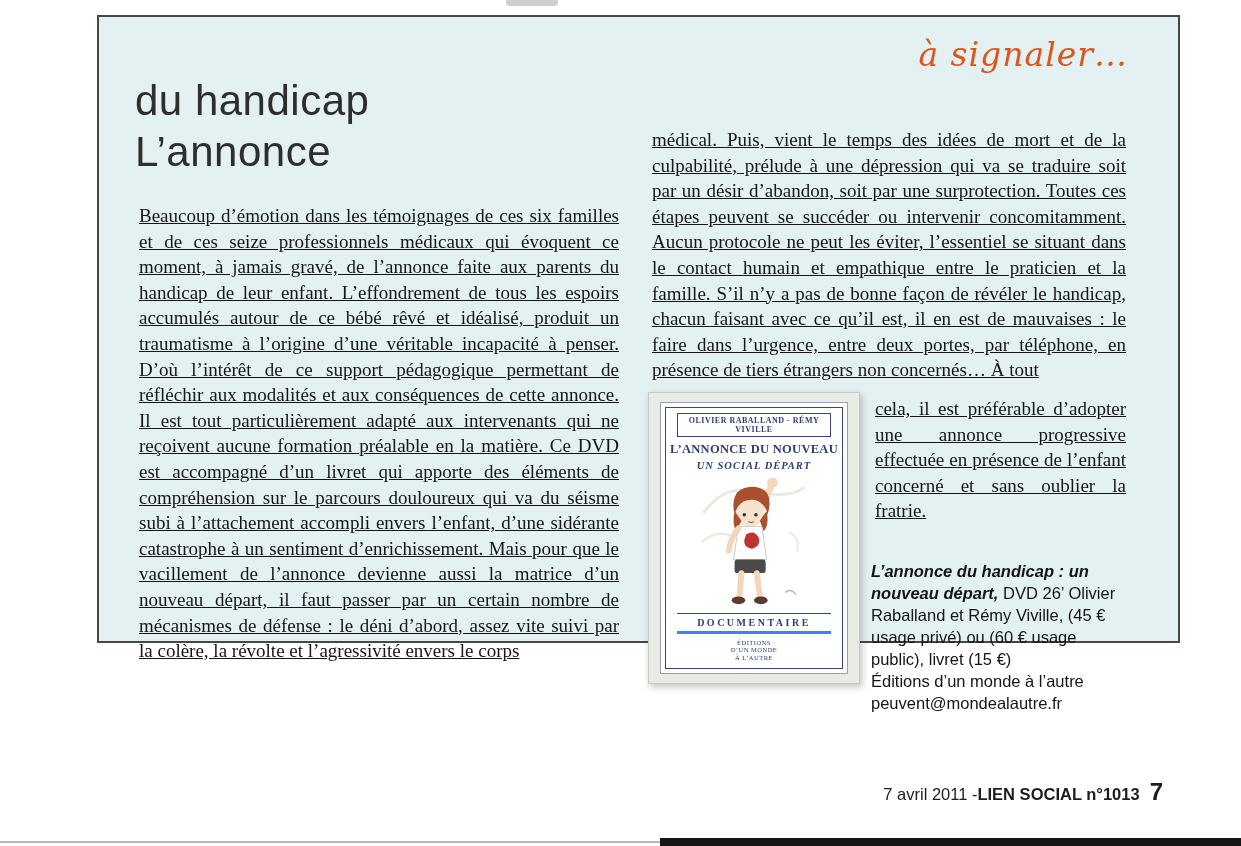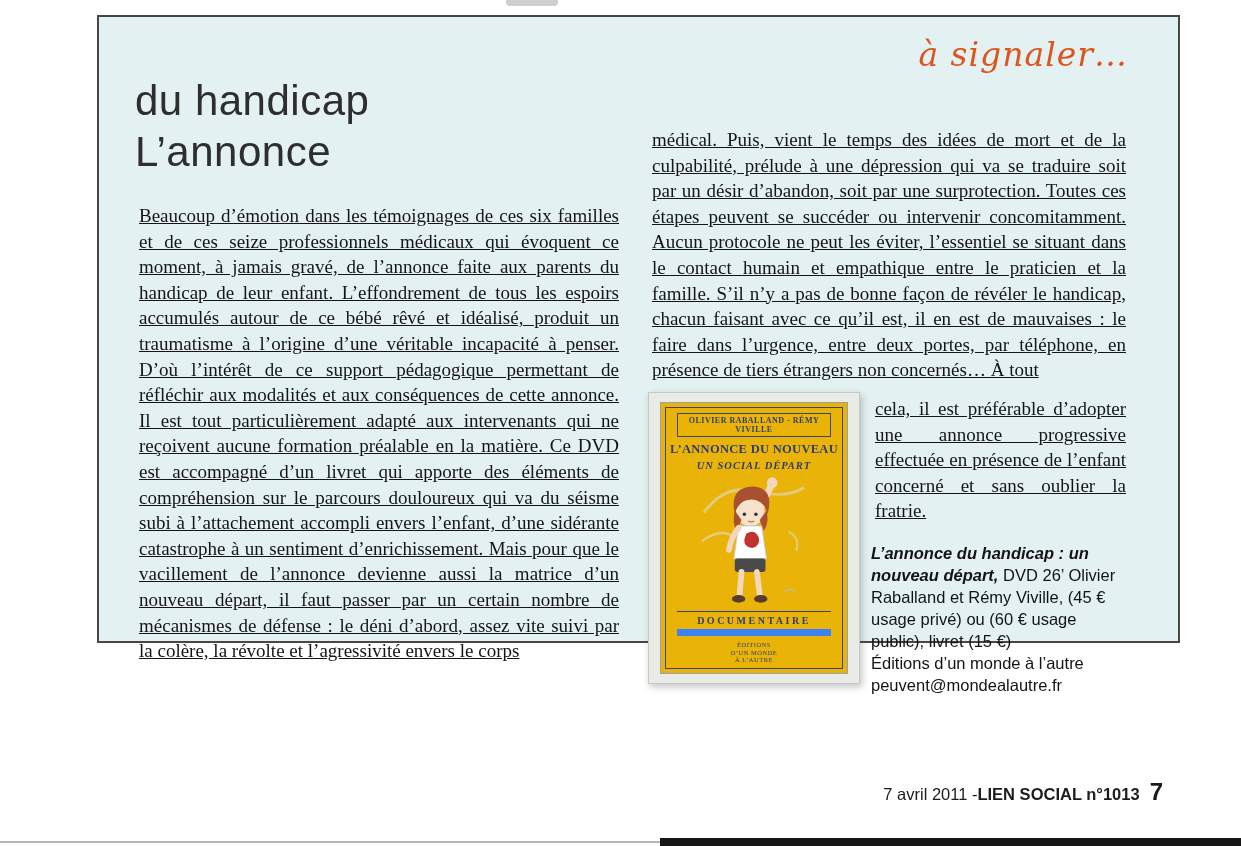--- a/index.html
+++ b/index.html
@@ -31,21 +31,21 @@
   .wrap-row { display:flex; gap:11px; margin-top:9px; }
   .right-stack { flex:1; min-width:0; }
 
   
   .dvd-photo {
     width:212px; height:292px; box-sizing:border-box; flex:0 0 212px;
     background:#e9ebe7; border:1px solid #c7c9c5; padding:9px 11px;
     box-shadow:2px 3px 7px rgba(60,60,60,.3);
   }
   .dvd-cover {
-    background:#eab308; border:1px solid #9aa0aa; height:100%;
+    background:#ffffff; border:1px solid #9aa0aa; height:100%;
     box-sizing:border-box; padding:4px; display:flex;
   }
   .cover-frame {
     border:1px solid #35457d; flex:1; display:flex; flex-direction:column;
     align-items:center; padding:5px 4px 4px; gap:3px; min-width:0;
   }
   .cover-authors {
     font-family:"Liberation Serif", serif; font-size:8px; letter-spacing:.5px;
     color:#2e3d74; text-transform:uppercase; border:1px solid #35457d;
     padding:2px 3px; width:92%; box-sizing:border-box; text-align:center; font-weight:bold;
@@ -53,32 +53,32 @@
   .cover-title {
     font-family:"Liberation Serif", serif; font-weight:bold; font-size:12.5px;
     color:#2e3d74; letter-spacing:.3px; text-align:center; margin-top:2px; white-space:nowrap;
   }
   .cover-subtitle {
     font-family:"Liberation Serif", serif; font-style:italic; font-weight:bold;
     font-size:10.5px; color:#2e3d74; letter-spacing:1px; text-align:center;
   }
   .cover-genre {
     font-family:"Liberation Serif", serif; font-size:10px; letter-spacing:2.5px;
-    color:#2e3d74; border-top:1px solid #35457d; border-bottom:7px solid #3b82f6;
+    color:#2e3d74; border-top:1px solid #35457d; border-bottom:3px solid #3b82f6;
     padding:3px 0; width:92%; text-align:center; font-weight:bold;
   }
   .cover-publisher {
     font-family:"Liberation Serif", serif; font-size:6.5px; line-height:7.5px;
     color:#2e3d74; letter-spacing:.5px; text-align:center; margin-top:2px;
     text-transform:uppercase;
   }
 
   
   .caption {
-    margin-top:18px; font-family:"Liberation Sans", sans-serif;
+    margin-top:36px; font-family:"Liberation Sans", sans-serif;
     font-size:16.5px; line-height:22px; color:#141414;
   }
   .caption p { margin:0; }
   .cap-title { font-weight:bold; font-style:italic; }
 
   
   .footer {
     position:absolute; top:778px; right:78px;
     font-family:"Liberation Sans", sans-serif; font-size:16.5px; color:#1c1c1c;
     display:flex; align-items:baseline;

